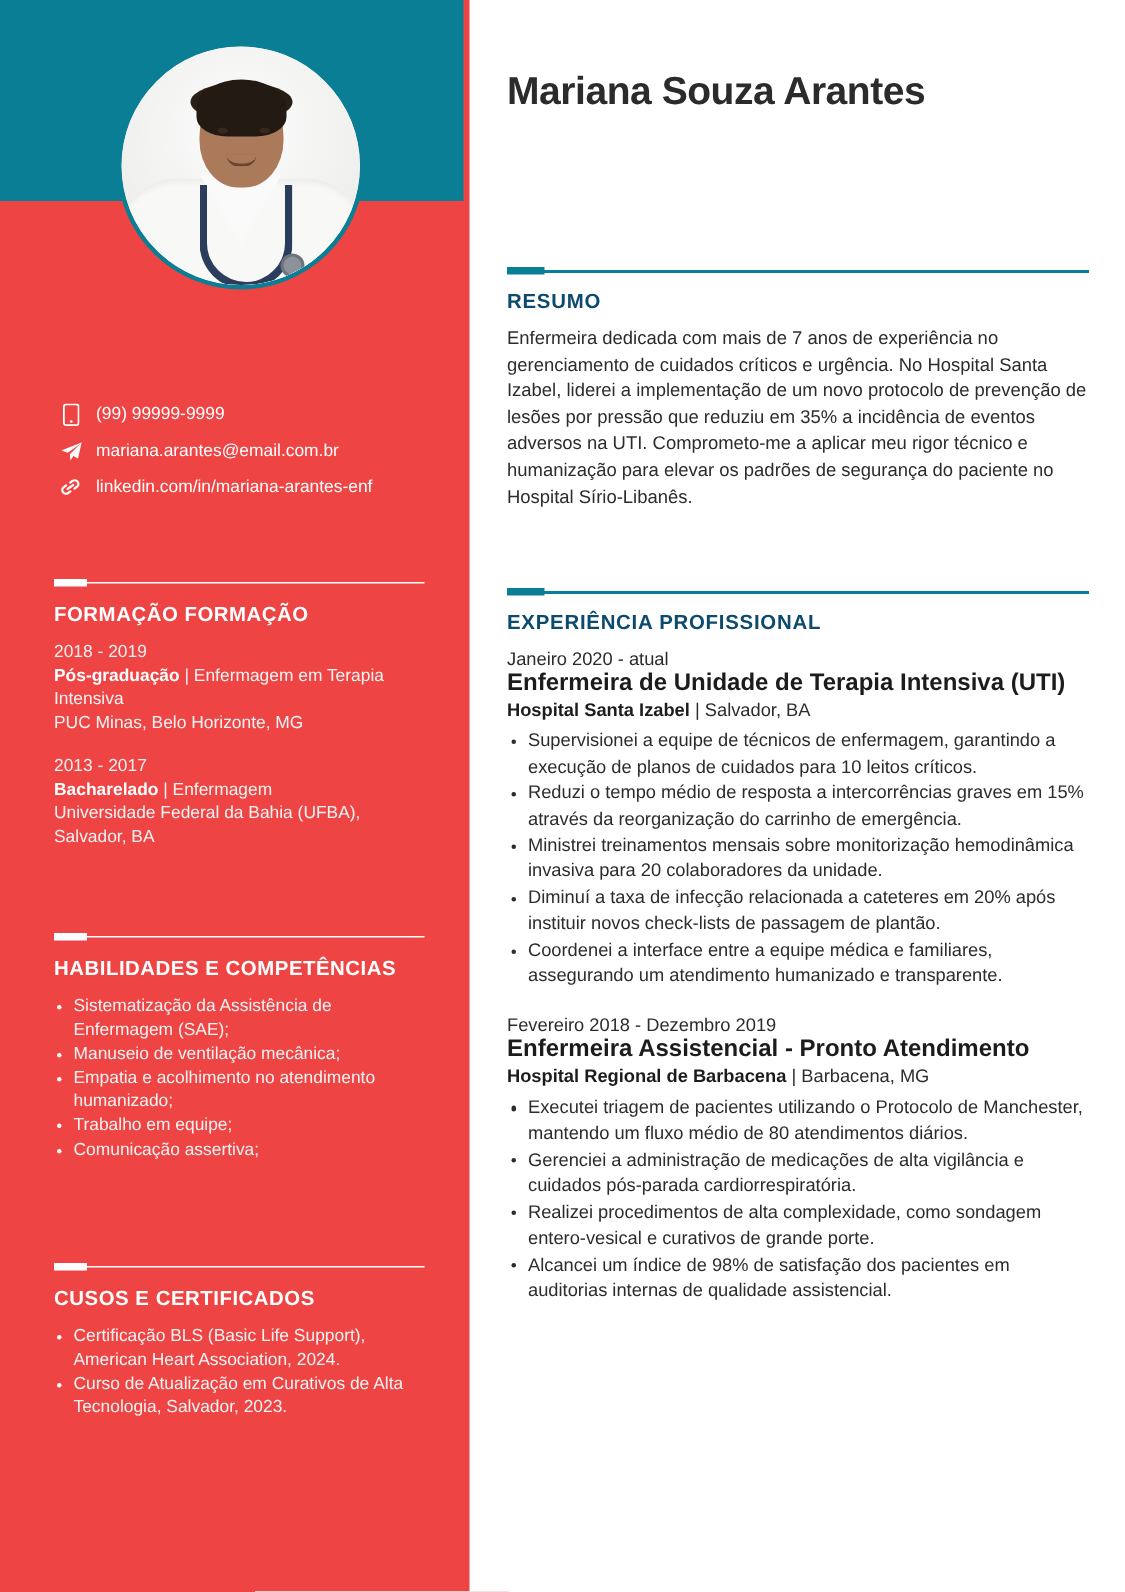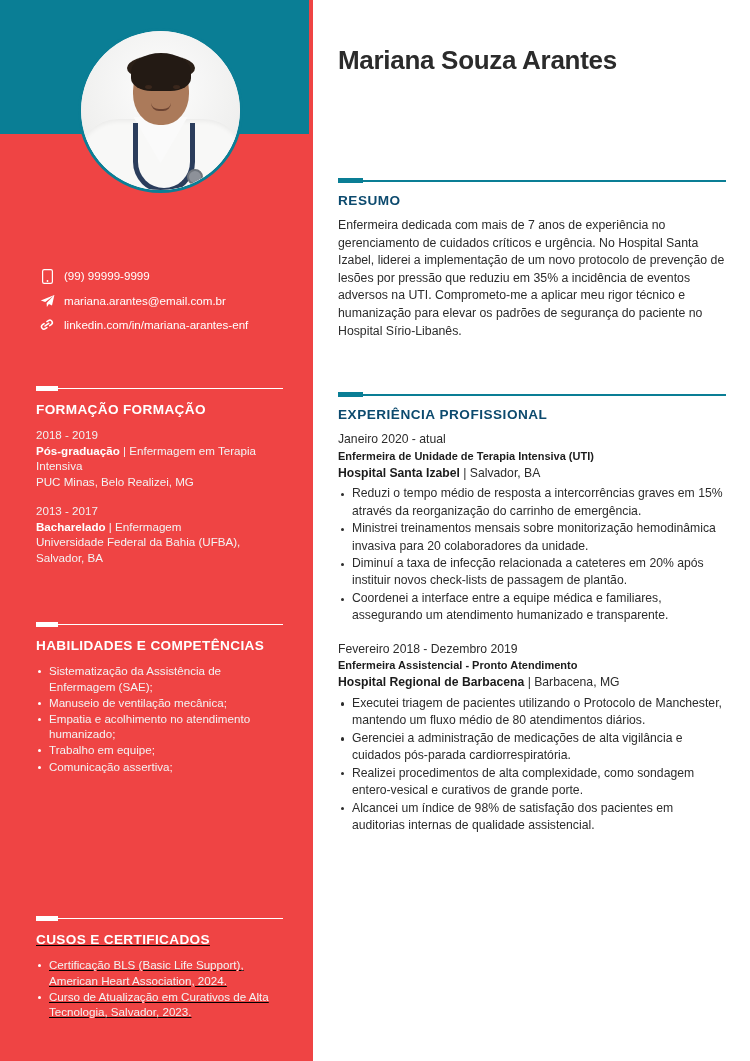--- a/index.html
+++ b/index.html
@@ -324,21 +324,21 @@
   }
 
   .job { margin-bottom: 16px; }
   .job-date {
     color: #2c2c2c;
     font-size: 12.2px;
     line-height: 16.8px;
   }
   .job-role {
     color: #1c1c1c;
-    font-size: 11px;
+    font-size: 16px;
     font-weight: bold;
     line-height: 16.8px;
   }
   .job-company {
     color: #2c2c2c;
     font-size: 12.2px;
     line-height: 16.8px;
     margin-bottom: 4px;
   }
   .job-company b { font-weight: bold; color: #1c1c1c; }
@@ -432,21 +432,21 @@
     <div class="side-section" style="top:386px;">
       <div class="rule">
         <div class="thin"></div>
           <div class="thick"></div>
       </div>
       <div class="side-title">FORMAÇÃO FORMAÇÃO</div>
 
       <div class="edu-item">
         <div class="edu-date">2018 - 2019</div>
         <div class="edu-line"><b>Pós-graduação</b><span> | </span><span>Enfermagem em Terapia Intensiva</span></div>
-        <div class="edu-line">PUC Minas, Belo Realizei, MG</div>
+        <div class="edu-line">PUC Minas, Belo Horizonte, MG</div>
       </div>
 
       <div class="edu-item">
         <div class="edu-date">2013 - 2017</div>
         <div class="edu-line"><b>Bacharelado</b><span> | </span><span>Enfermagem</span></div>
         <div class="edu-line">Universidade Federal da Bahia (UFBA), Salvador, BA</div>
       </div>
     </div>
 
     <div class="side-section" style="top:622px;">
@@ -457,21 +457,21 @@
       <div class="side-title">HABILIDADES E COMPETÊNCIAS</div>
       <ul class="side-bullets">
         <li>Sistematização da Assistência de Enfermagem (SAE);</li>
         <li>Manuseio de ventilação mecânica;</li>
         <li>Empatia e acolhimento no atendimento humanizado;</li>
         <li>Trabalho em equipe;</li>
         <li>Comunicação assertiva;</li>
       </ul>
     </div>
 
-    <div class="side-section" style="top:916px;text-decoration:underline;">
+    <div class="side-section" style="top:842px;">
       <div class="rule">
         <div class="thin"></div>
           <div class="thick"></div>
       </div>
       <div class="side-title">CUSOS E CERTIFICADOS</div>
       <ul class="side-bullets">
         <li>Certificação BLS (Basic Life Support), American Heart Association, 2024.</li>
         <li>Curso de Atualização em Curativos de Alta Tecnologia, Salvador, 2023.</li>
       </ul>
     </div>
@@ -496,20 +496,21 @@
         <div class="thin"></div>
           <div class="thick"></div>
       </div>
       <div class="main-title">EXPERIÊNCIA PROFISSIONAL</div>
 
       <div class="job">
         <div class="job-date">Janeiro 2020 - atual</div>
         <div class="job-role">Enfermeira de Unidade de Terapia Intensiva (UTI)</div>
         <div class="job-company"><b>Hospital Santa Izabel</b><span> | </span><span>Salvador, BA</span></div>
         <ul class="job-bullets">
+          <li>Supervisionei a equipe de técnicos de enfermagem, garantindo a execução de planos de cuidados para 10 leitos críticos.</li>
           <li>Reduzi o tempo médio de resposta a intercorrências graves em 15% através da reorganização do carrinho de emergência.</li>
           <li>Ministrei treinamentos mensais sobre monitorização hemodinâmica invasiva para 20 colaboradores da unidade.</li>
           <li>Diminuí a taxa de infecção relacionada a cateteres em 20% após instituir novos check-lists de passagem de plantão.</li>
           <li>Coordenei a interface entre a equipe médica e familiares, assegurando um atendimento humanizado e transparente.</li>
         </ul>
       </div>
 
       <div class="job">
         <div class="job-date">Fevereiro 2018 - Dezembro 2019</div>
         <div class="job-role">Enfermeira Assistencial - Pronto Atendimento</div>

